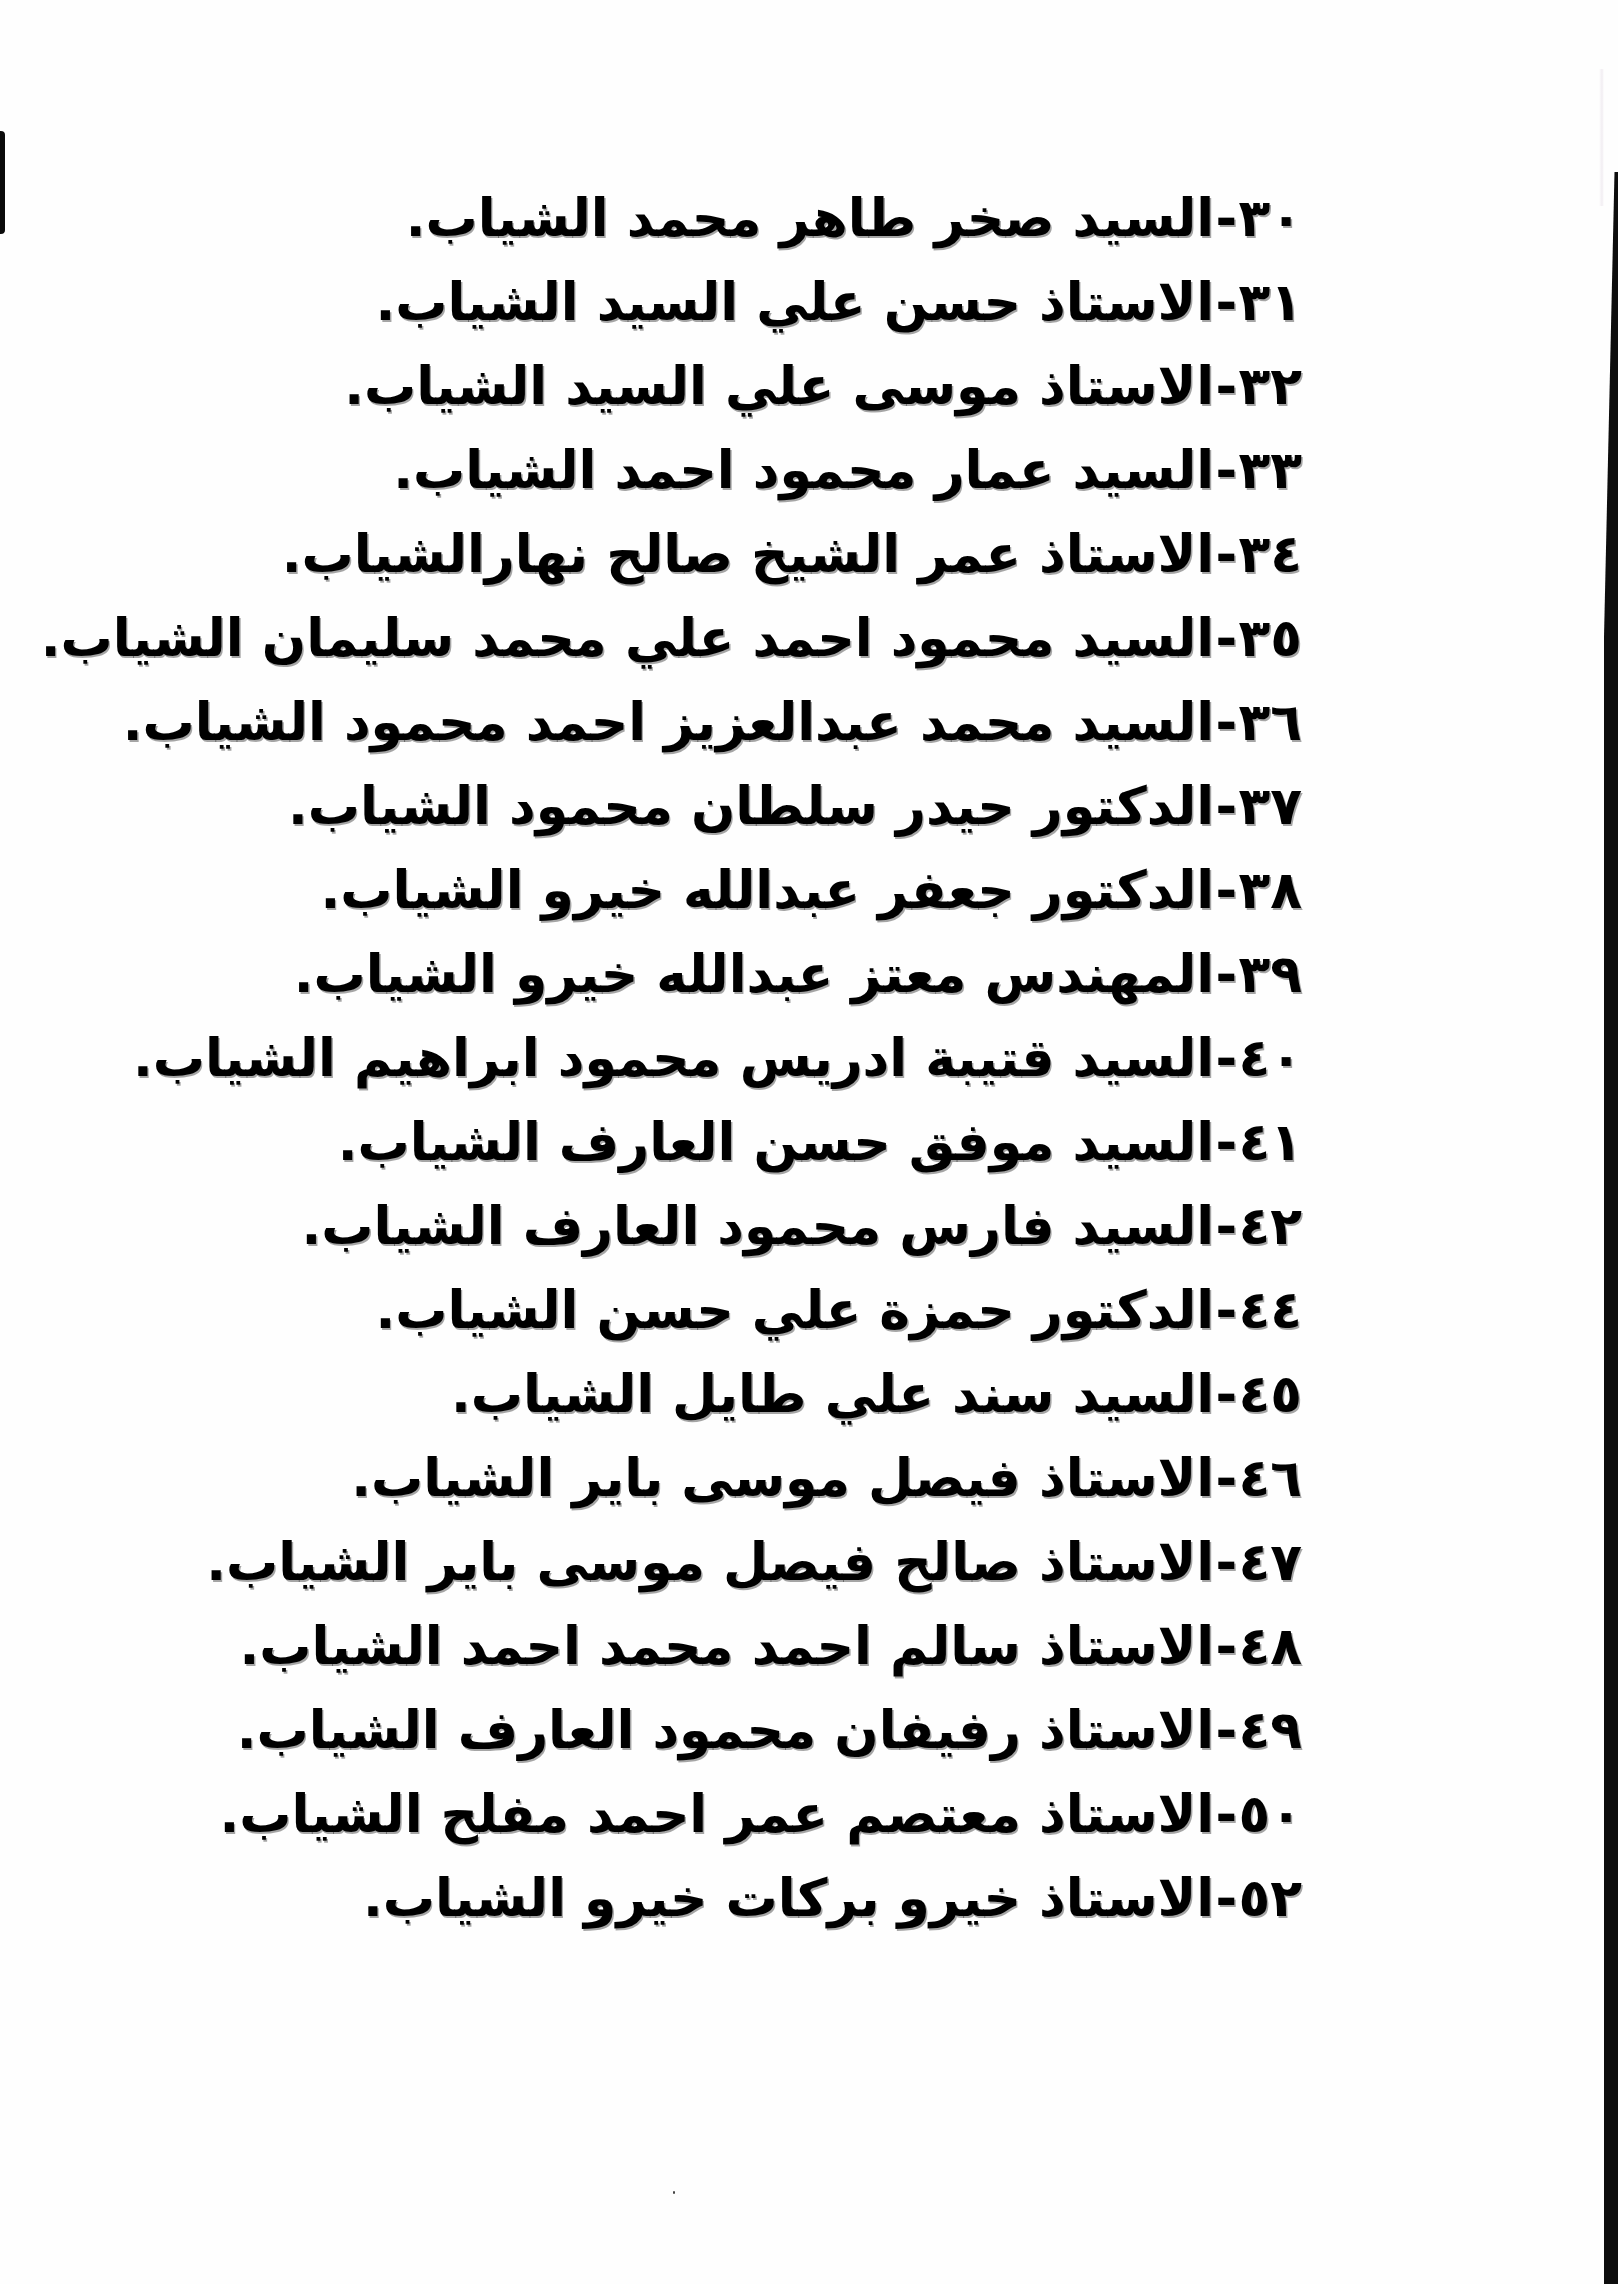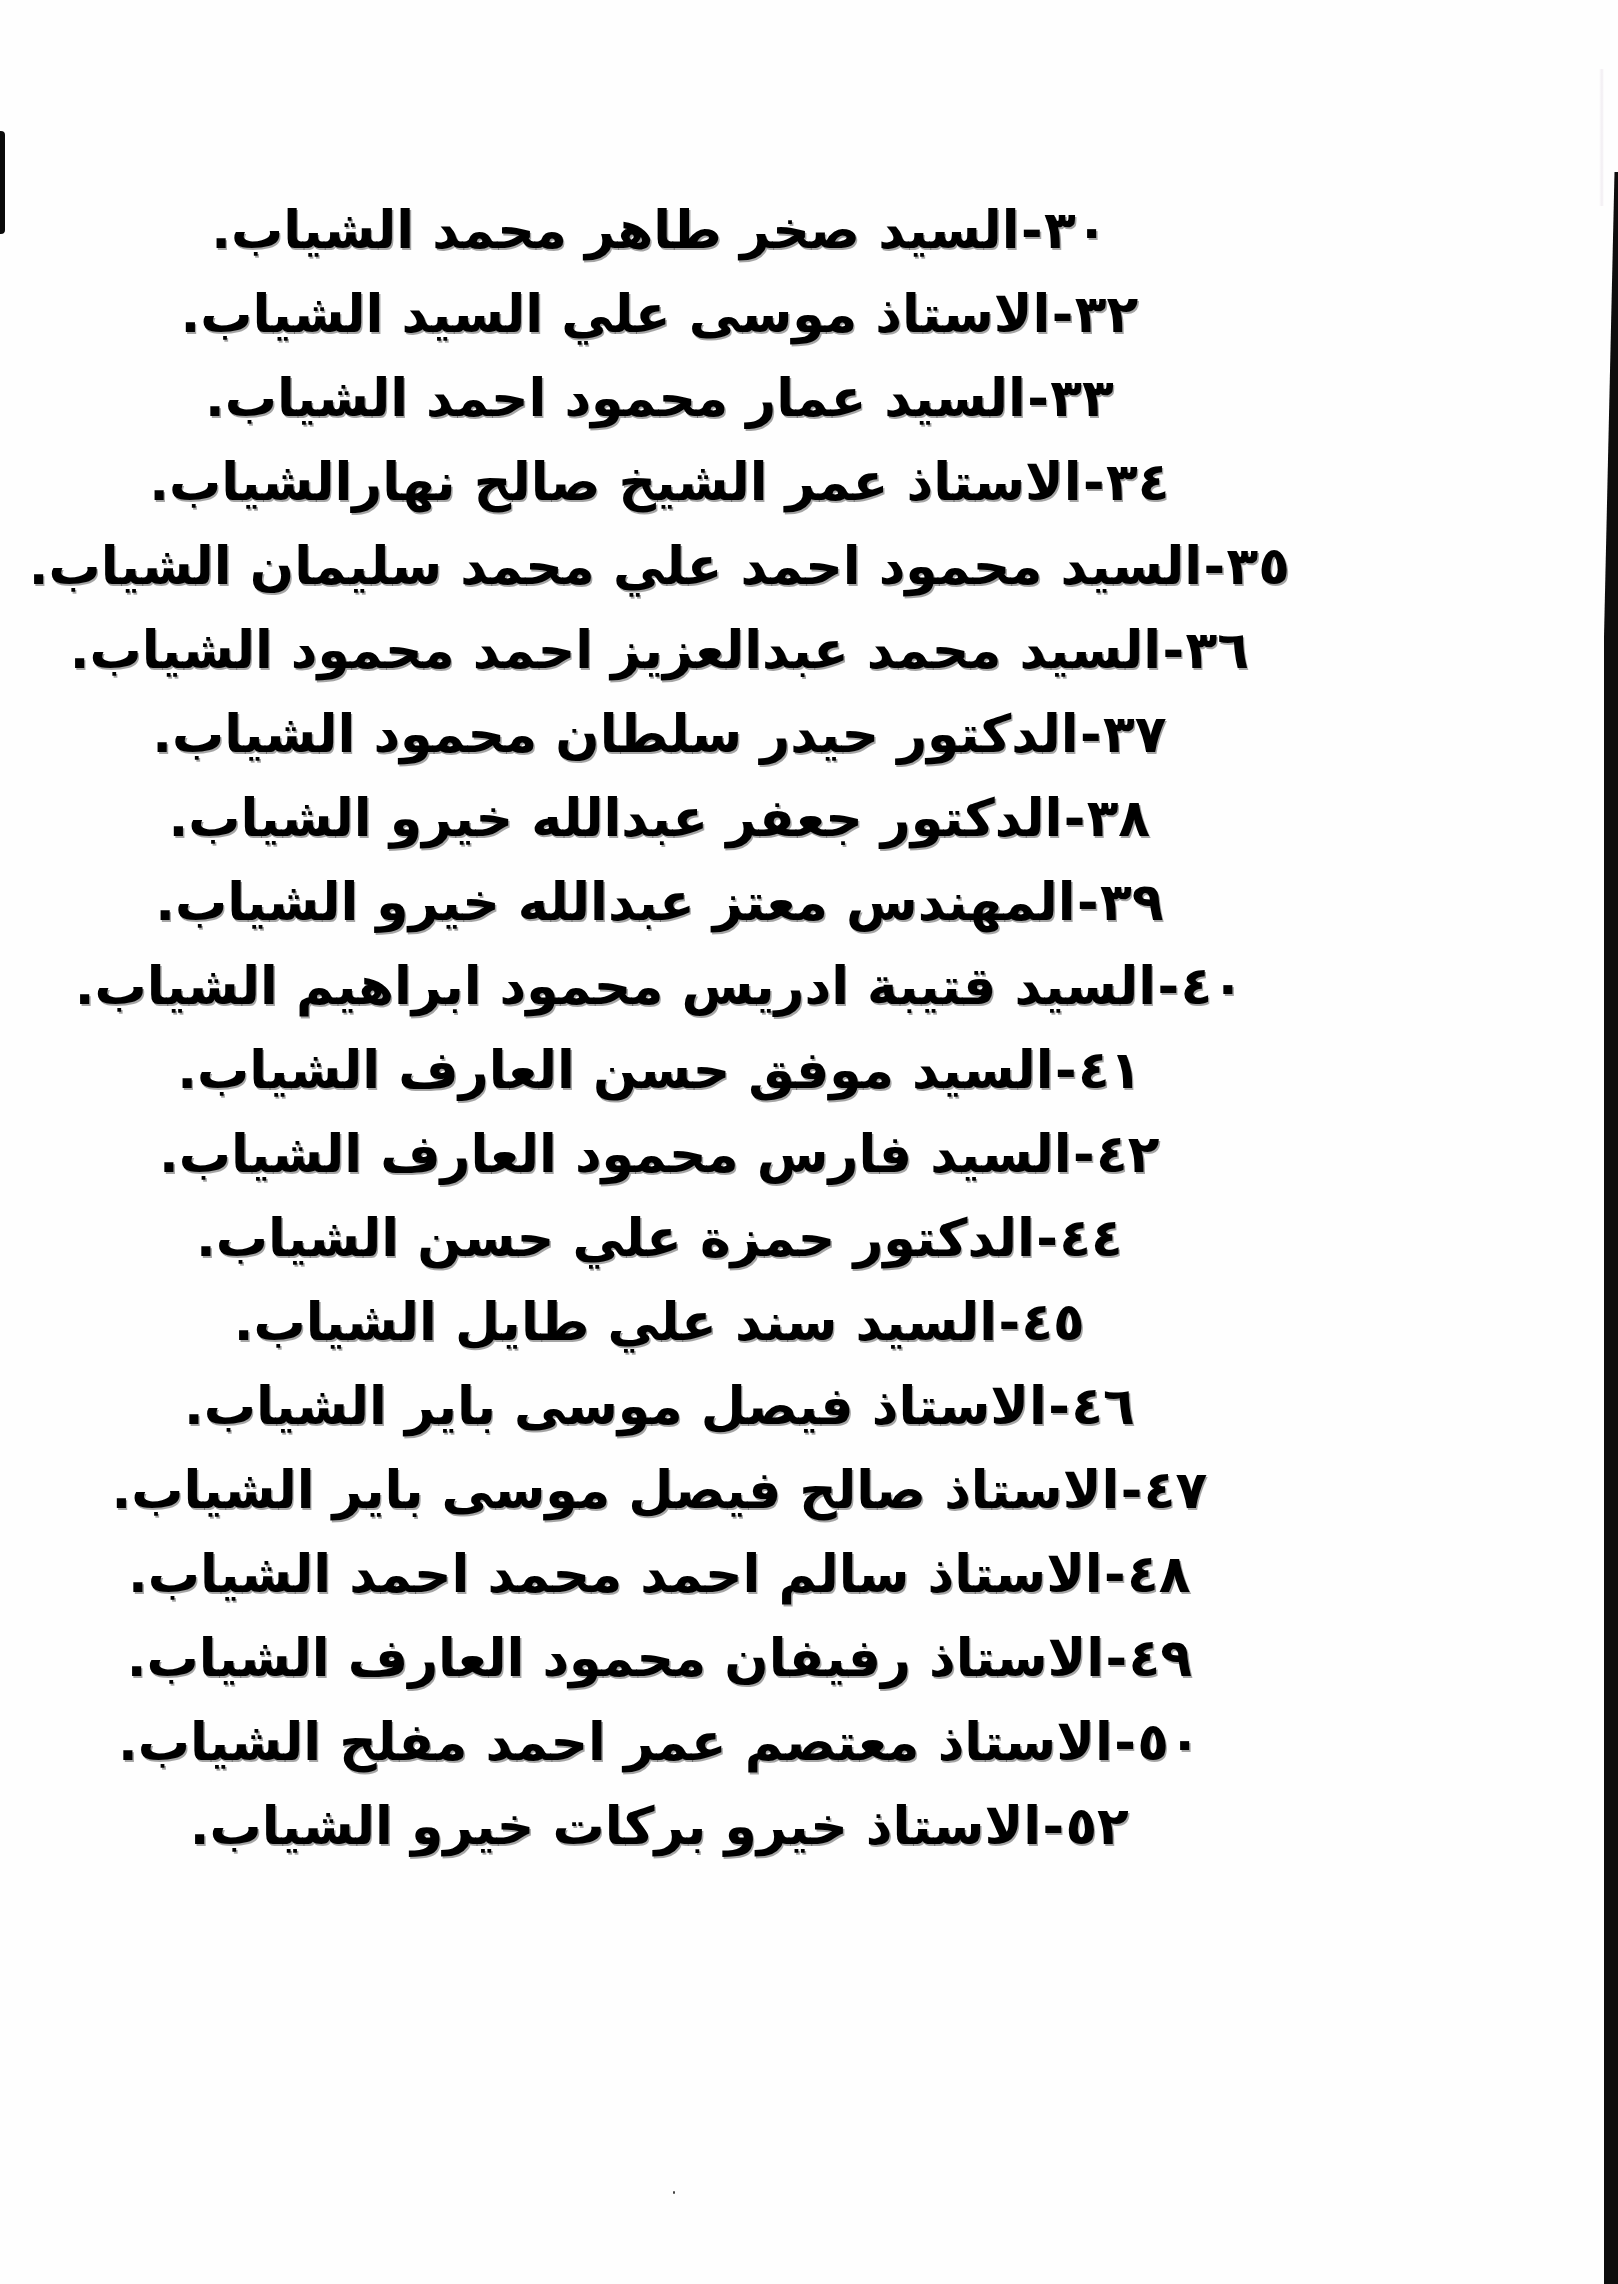--- a/index.html
+++ b/index.html
@@ -56,22 +56,22 @@
       width: 2.1px;
       height: 2.7px;
       background: #444;
       border-radius: 50%;
     }
     .list {
       position: absolute;
       right: 317px;
       top: 184px;
       direction: rtl;
-      text-align: center;
-      margin: 12px;
+      text-align: right;
+      margin: 0;
       padding: 0;
       list-style: none;
     }
     .list-item {
       height: 84px;
       line-height: 69px;
       font-size: 52px;
       font-weight: bold;
       color: #000000;
       white-space: nowrap;
@@ -85,20 +85,21 @@
 <body>
 
 <div class="page">
   <div class="scan-edge-left"></div>
   <div class="scan-edge-right-faint"></div>
   <div class="scan-edge-right"></div>
   <div class="dust"></div>
 
   <ol class="list">
     <li class="list-item"><span class="num">٣٠</span><span class="sep">-</span><span>السيد صخر طاهر محمد الشياب.</span></li>
+    <li class="list-item"><span class="num">٣١</span><span class="sep">-</span><span>الاستاذ حسن علي السيد الشياب.</span></li>
     <li class="list-item"><span class="num">٣٢</span><span class="sep">-</span><span>الاستاذ موسى علي السيد الشياب.</span></li>
     <li class="list-item"><span class="num">٣٣</span><span class="sep">-</span><span>السيد عمار محمود احمد الشياب.</span></li>
     <li class="list-item"><span class="num">٣٤</span><span class="sep">-</span><span>الاستاذ عمر الشيخ صالح نهارالشياب.</span></li>
     <li class="list-item"><span class="num">٣٥</span><span class="sep">-</span><span>السيد محمود احمد علي محمد سليمان الشياب.</span></li>
     <li class="list-item"><span class="num">٣٦</span><span class="sep">-</span><span>السيد محمد عبدالعزيز احمد محمود الشياب.</span></li>
     <li class="list-item"><span class="num">٣٧</span><span class="sep">-</span><span>الدكتور حيدر سلطان محمود الشياب.</span></li>
     <li class="list-item"><span class="num">٣٨</span><span class="sep">-</span><span>الدكتور جعفر عبدالله خيرو الشياب.</span></li>
     <li class="list-item"><span class="num">٣٩</span><span class="sep">-</span><span>المهندس معتز عبدالله خيرو الشياب.</span></li>
     <li class="list-item"><span class="num">٤٠</span><span class="sep">-</span><span>السيد قتيبة ادريس محمود ابراهيم الشياب.</span></li>
     <li class="list-item"><span class="num">٤١</span><span class="sep">-</span><span>السيد موفق حسن العارف الشياب.</span></li>

